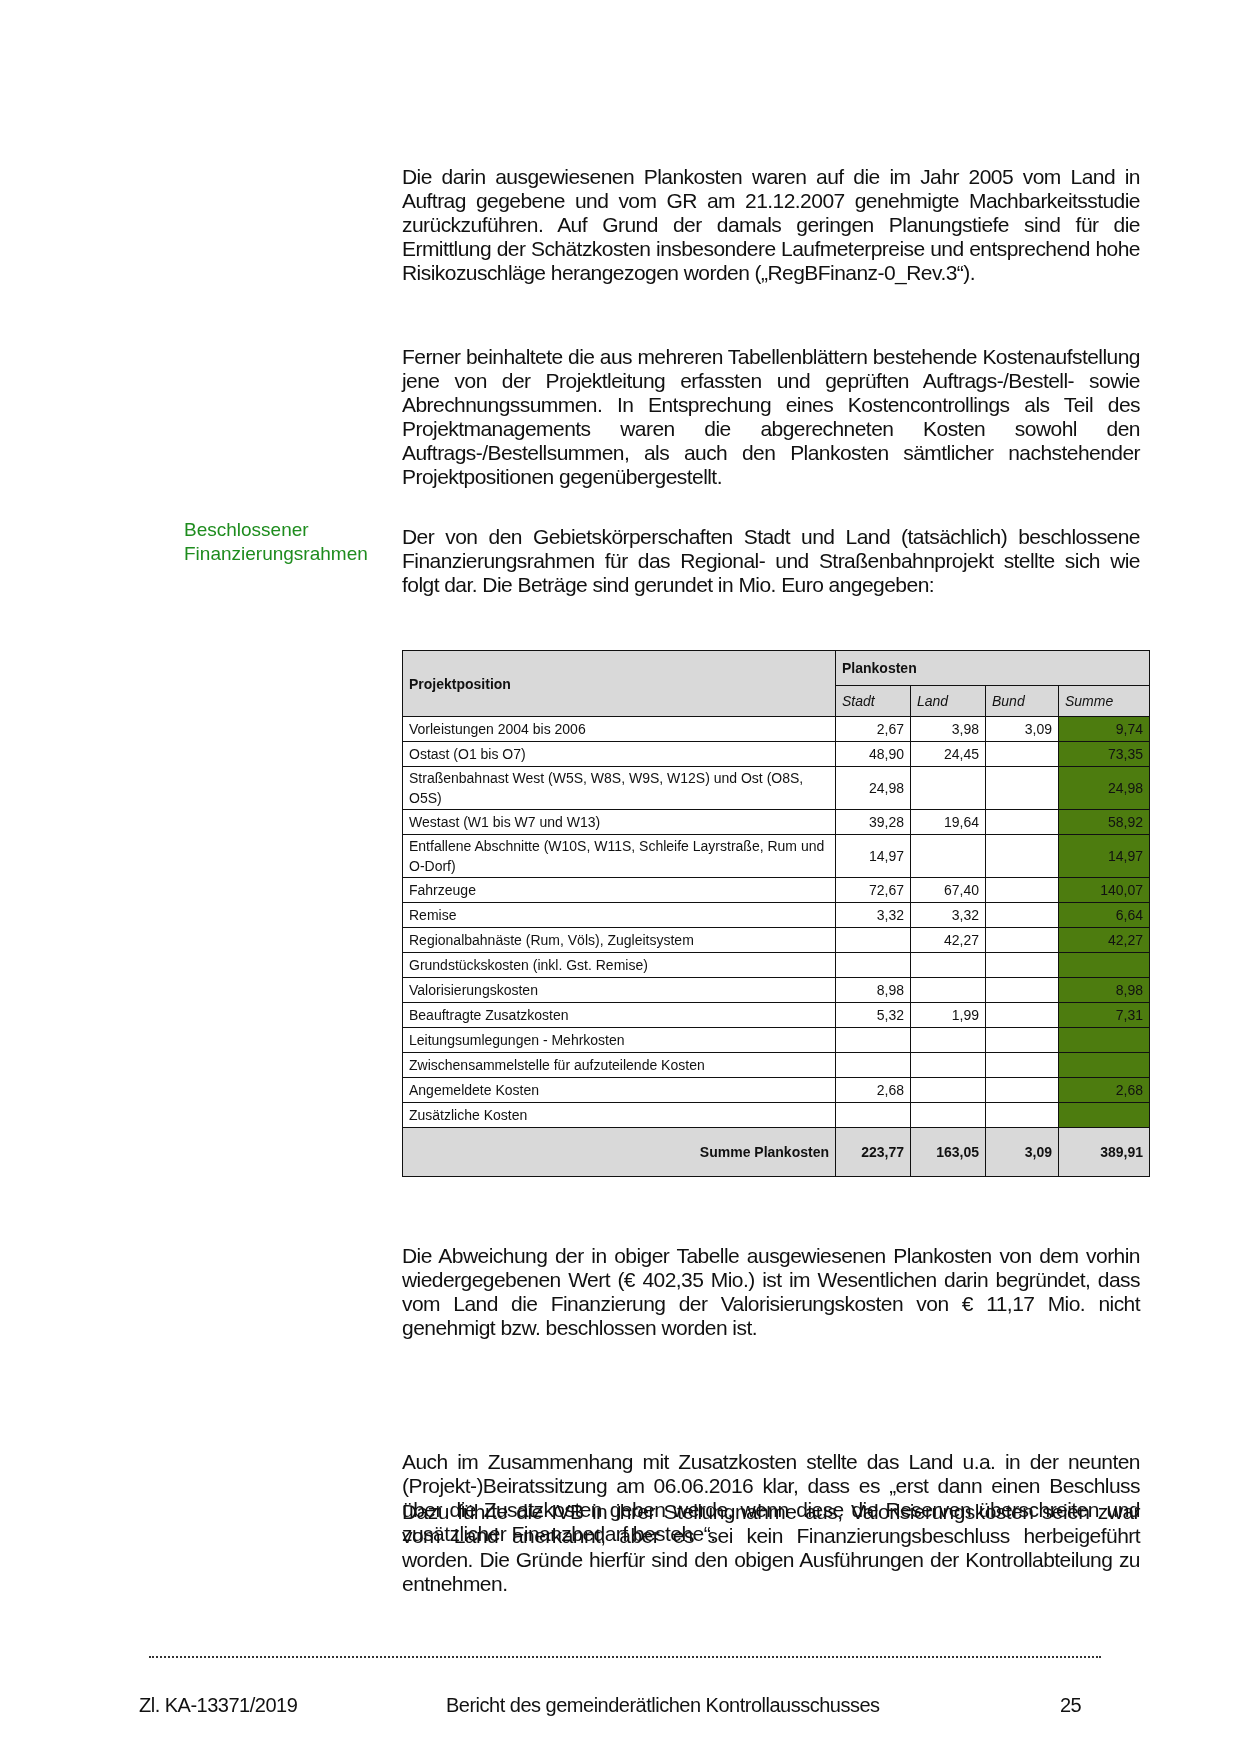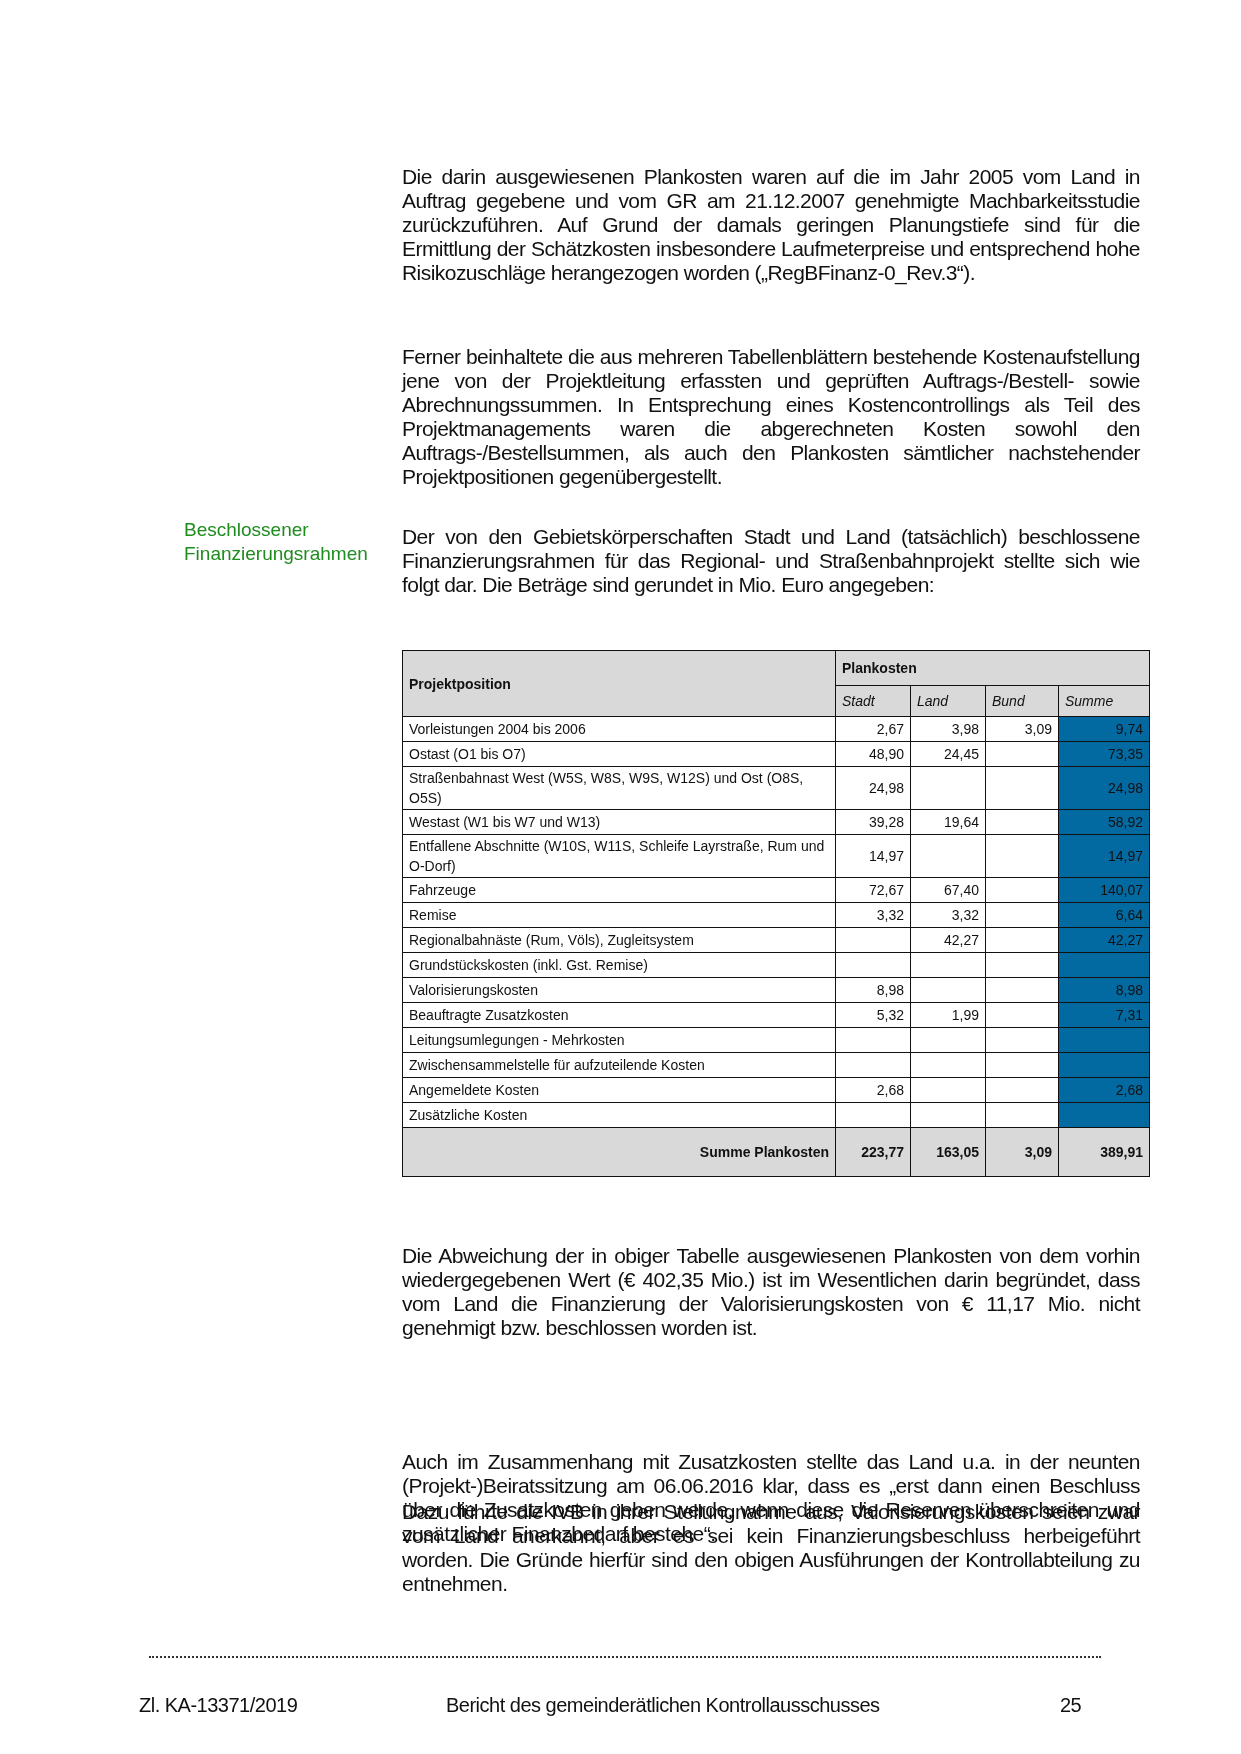--- a/index.html
+++ b/index.html
@@ -11,21 +11,21 @@
   .para-text { display:block; }
   .margin-label { position:absolute; left:160px; top:518px; width:230px;
           color:#1e8c1e; font-size:19px; line-height:24px;margin-left:24px; }
   table.cost { position:absolute; left:402px; top:650px; width:747px;
           border-collapse:collapse; font-size:14px; table-layout:fixed; }
   table.cost td, table.cost th { border:1.5px solid #111; padding:0 6px; line-height:20px; }
   table.cost th { background:#d9d9d9; text-align:left; font-weight:bold; }
   table.cost th.sub { font-weight:normal; height:30px;font-style:italic; }
   table.cost th.group { height:34px; }
   table.cost td.num { text-align:right; }
-  table.cost td.sum { background:#0369a1; }
+  table.cost td.sum { background:#4d7c0f; }
   table.cost tr.single td { height:24px; }
   table.cost tr.double td { height:42px; }
   table.cost tr.total td { background:#d9d9d9; font-weight:bold; height:48px;text-align:right; }
   .footer-line { position:absolute; left:149px; top:1656px; width:952px;
           border-top:2px dotted #333; }
   .footer { position:absolute; top:1694px; font-size:20px; letter-spacing:-0.5px; }
   .footer-left { left:139px; }
   .footer-center { left:446px; }
   .footer-right { left:1060px; width:41px; }
 </style>

